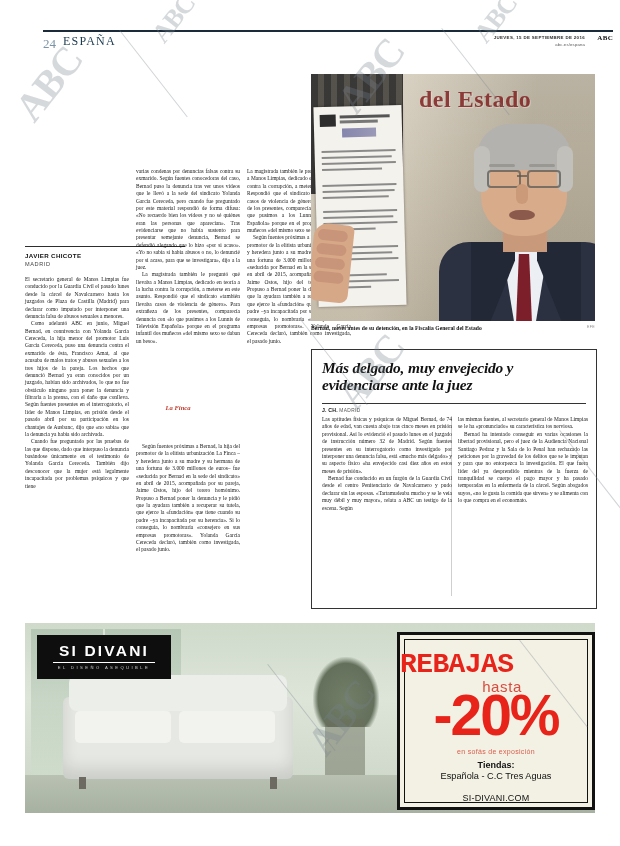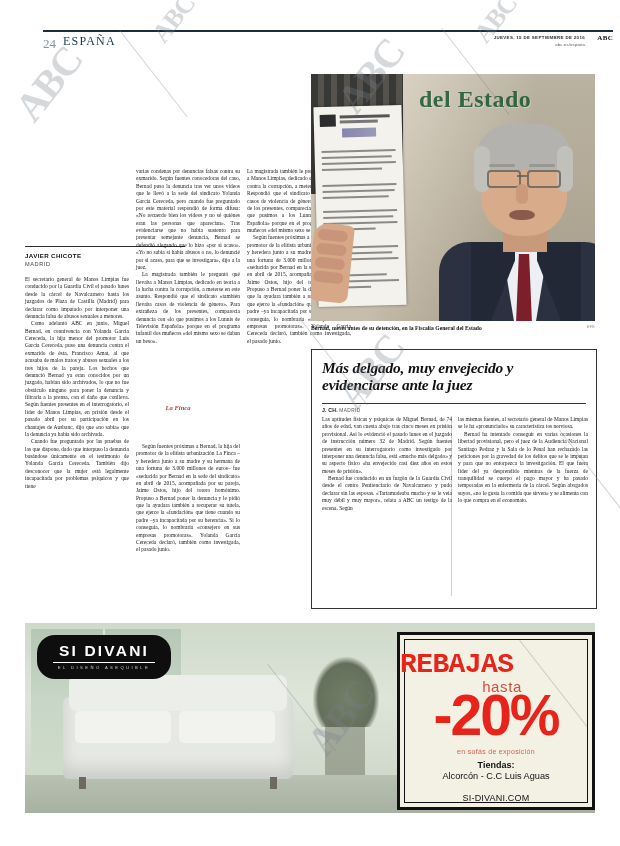--- a/index.html
+++ b/index.html
@@ -55,21 +55,21 @@
   .pullquote .body{margin-top:1px;font-size:7.6px;line-height:1.22;font-style:italic;font-weight:bold;
       font-family:"Liberation Serif",serif;color:#111;}
 
   
   .photo{position:absolute;left:311px;top:74px;width:284px;height:247px;overflow:hidden;background:#b8b2a4;}
   .photo .wall{position:absolute;inset:0;background:
       linear-gradient(180deg,#cfc6b4 0%, #c6bca8 45%, #b9ad98 100%);}
   .photo .wall2{position:absolute;left:0;top:0;width:100%;height:100%;
       background:linear-gradient(100deg,rgba(255,255,255,.18) 0 30%,rgba(0,0,0,.10) 70% 100%);}
   .photo .bldgtext{position:absolute;left:108px;top:12px;font-family:"Liberation Serif",serif;
-      font-size:24px;font-weight:bold;color:#14532d;opacity:.82;letter-spacing:.5px;
+      font-size:24px;font-weight:bold;color:#7f1d1d;opacity:.82;letter-spacing:.5px;
       text-shadow:1px 1px 0 rgba(255,255,255,.35);}
   .photo .darkL{position:absolute;left:0;top:0;width:92px;height:120px;
       background:repeating-linear-gradient(90deg,#2b2b2b 0 7px,#4a4742 7px 13px);opacity:.92;}
   .photo .doc{position:absolute;left:5px;top:32px;width:88px;height:200px;background:#f4f2ec;
       box-shadow:0 0 3px rgba(0,0,0,.45);transform:rotate(-1.5deg);}
   .photo .doc .hdr{position:absolute;left:6px;top:8px;width:16px;height:12px;background:#2d2d2d;}
   .photo .doc .hdr2{position:absolute;left:26px;top:9px;width:50px;height:3px;background:#555;}
   .photo .doc .hdr3{position:absolute;left:26px;top:14px;width:38px;height:3px;background:#777;}
   .photo .doc .sig{position:absolute;left:28px;top:22px;width:34px;height:9px;
       background:linear-gradient(90deg,#4a4a8a,#6a6a9a);opacity:.65;}
@@ -136,21 +136,21 @@
   .ad .plant{position:absolute;left:288px;top:34px;width:66px;height:70px;background:
       radial-gradient(ellipse at 50% 60%, #4e5c41 0%, #3d4a33 60%, rgba(61,74,51,0) 72%);opacity:.75;}
   .ad .sofa{position:absolute;left:38px;top:74px;width:230px;height:82px;background:#e6e8e3;border-radius:6px;
       box-shadow:inset 0 -10px 16px rgba(0,0,0,.12);}
   .ad .sofa .back{position:absolute;left:6px;top:-22px;width:218px;height:36px;background:#eceee9;border-radius:8px;}
   .ad .sofa .cu1{position:absolute;left:12px;top:14px;width:96px;height:32px;background:#f2f3ef;border-radius:5px;}
   .ad .sofa .cu2{position:absolute;left:116px;top:14px;width:96px;height:32px;background:#f2f3ef;border-radius:5px;}
   .ad .sofa .leg1{position:absolute;left:16px;top:80px;width:7px;height:12px;background:#6d6a62;}
   .ad .sofa .leg2{position:absolute;right:16px;top:80px;width:7px;height:12px;background:#6d6a62;}
   .ad .floor{position:absolute;left:0;bottom:0;width:100%;height:38px;background:linear-gradient(180deg,#b9c2b2,#a7b1a1);}
-  .ad .logo{position:absolute;left:12px;top:12px;width:134px;height:44px;background:#0e0e0e;border-radius:18px;}
+  .ad .logo{position:absolute;left:12px;top:12px;width:134px;height:44px;background:#0e0e0e;}
   .ad .logo .n{position:absolute;left:0;top:7px;width:134px;text-align:center;color:#fff;
       font-family:"Liberation Sans",sans-serif;font-size:15.5px;font-weight:bold;letter-spacing:2.2px;}
   .ad .logo .u{position:absolute;left:16px;top:27px;width:102px;height:1px;background:#fff;}
   .ad .logo .s{position:absolute;left:0;top:30px;width:134px;text-align:center;color:#cfcfcf;
       font-family:"Liberation Sans",sans-serif;font-size:4.2px;letter-spacing:2.4px;}
   .ad .venta{position:absolute;left:0;bottom:16px;width:132px;height:17px;background:rgba(60,80,70,.45);}
   .ad .venta span{position:absolute;left:10px;top:3px;color:#fff;font-family:"Liberation Sans",sans-serif;
       font-size:10px;letter-spacing:1.1px;}
   .ad .panel{position:absolute;left:372px;top:9px;width:192px;height:172px;background:#f3f1e4;
       border:3px solid #111;}
@@ -325,21 +325,21 @@
 
 
     <div class="panel">
       <div class="inner"></div>
       <div class="rebajas">REBAJAS</div>
       <div class="hasta">hasta</div>
       <div class="fifty">-20%</div>
       <div class="ensofas">en sofás de exposición</div>
       <div class="tiendas">Tiendas:</div>
       <div class="addr">
-        <div>Alcorcón - C.C Luis Aguas</div>
+        <div>Española - C.C Tres Aguas</div>
       </div>
       <div class="site">SI-DIVANI.COM</div>
     </div>
   </div>
 
   <div class="wm big" style="left:8px;top:60px;">ABC</div>
   <div class="wm sm" style="left:148px;top:4px;">ABC</div>
   <div class="wm big" style="left:330px;top:52px;">ABC</div>
   <div class="wm sm" style="left:470px;top:4px;">ABC</div>
   <div class="wm big" style="left:330px;top:348px;">ABC</div>

